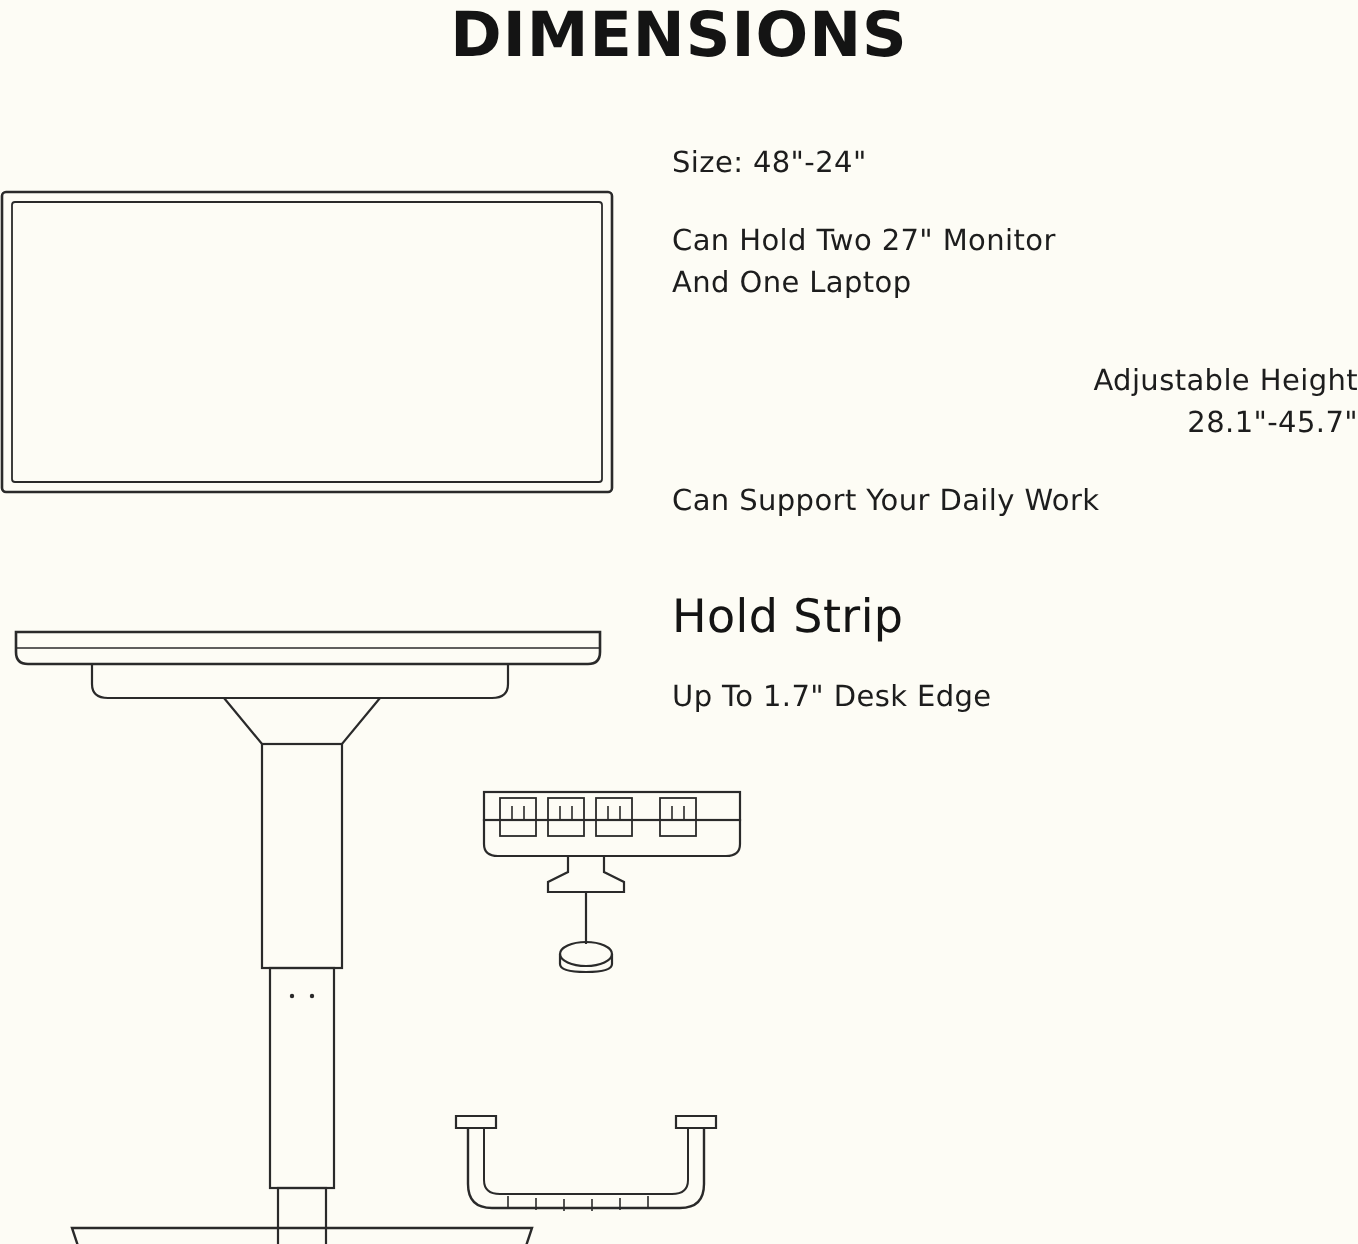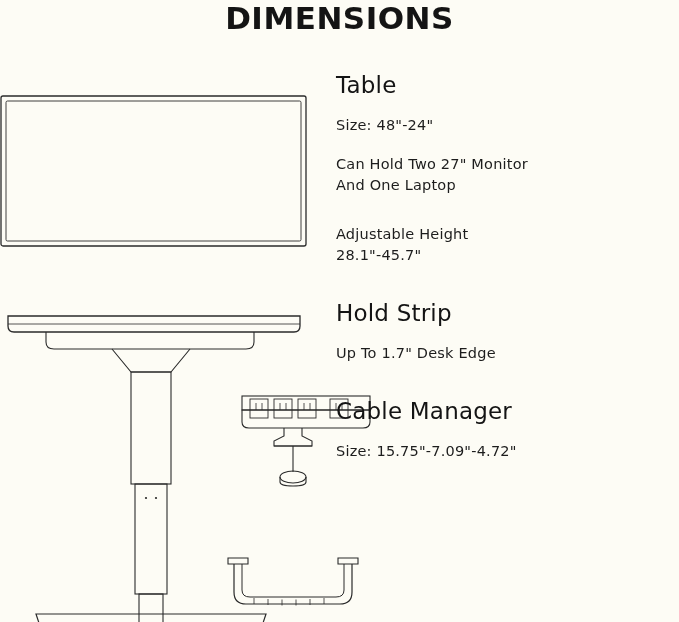--- a/index.html
+++ b/index.html
@@ -170,41 +170,37 @@
       <line x1="136" y1="118" x2="136" y2="124"></line>
     </g>
 
     <path d="M40,84 L60,84 L60,78 L40,78 Z" fill="none" stroke="#2a2a2a" stroke-width="1.1"></path>
     <path d="M150,84 L170,84 L170,78 L150,78 Z" fill="none" stroke="#2a2a2a" stroke-width="1.1"></path>
   </svg>
 
   <div class="text-col">
 
     <div class="section">
-      <div class="sec-head">Table</div>
       <div class="sec-line">Size: 48"-24"</div>
       <div class="sec-line" style="white-space:pre-line;">Can Hold Two 27" Monitor
 And One Laptop</div>
     </div>
 
     <div class="gap-md"></div>
 
     <div class="section">
-      <div class="sec-line" style="white-space:pre-line;">Adjustable Height
+      <div class="sec-line" style="white-space:pre-line;text-align:right;">Adjustable Height
 28.1"-45.7"</div>
+      <div class="sec-line">Can Support Your Daily Work</div>
     </div>
 
     <div class="gap-lg"></div>
 
     <div class="section">
       <div class="sec-head">Hold Strip</div>
       <div class="sec-line">Up To 1.7" Desk Edge</div>
     </div>
 
     <div class="gap-lg"></div>
 
-    <div class="section">
-      <div class="sec-head">Cable Manager</div>
-      <div class="sec-line">Size: 15.75"-7.09"-4.72"</div>
-    </div>
 
   </div>
 </div>
 
 </body></html>

